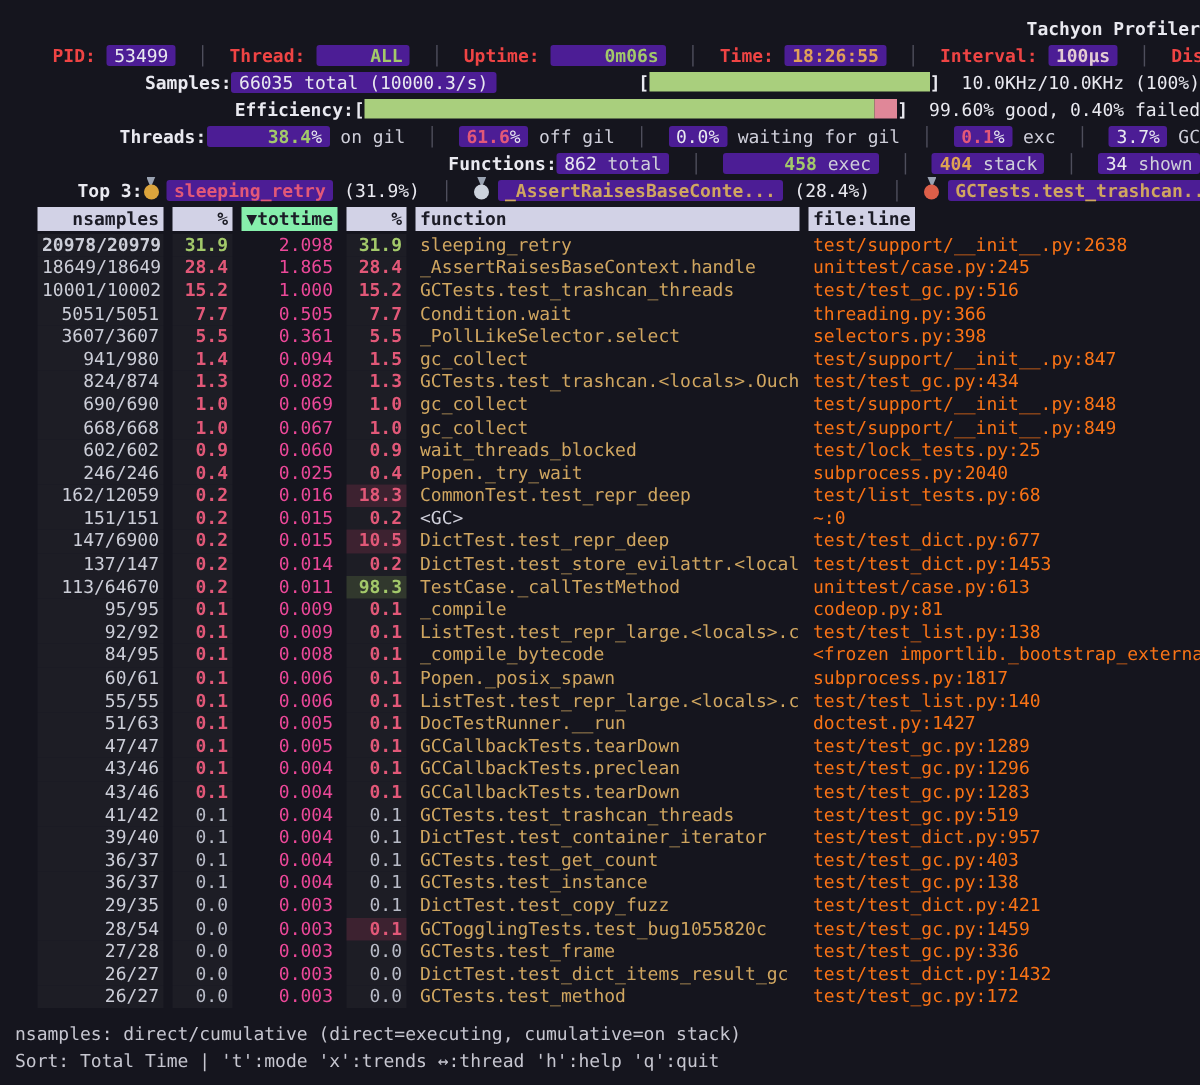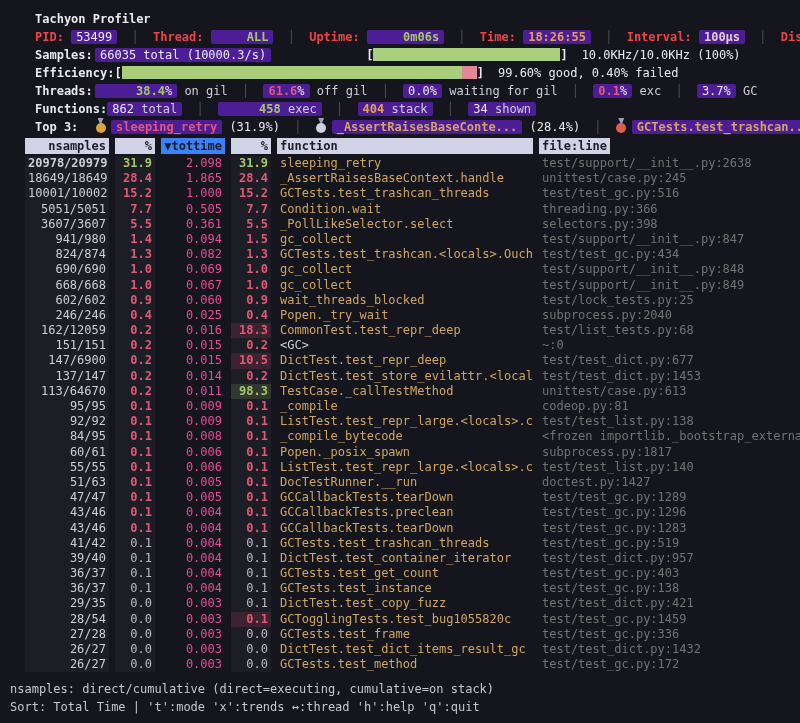--- a/index.html
+++ b/index.html
@@ -1,18 +1,18 @@
 <!DOCTYPE html>
 <html><head>
 <meta charset="utf-8">
 <style>
   html,body{margin:0;padding:0;background:#15151e;}
   .screen{position:relative;width:800px;height:723px;overflow:hidden;background:#15151e;
     font-family:"DejaVu Sans Mono",monospace;font-size:12px;color:#cfcfda;}
-  .hdr{padding:10px 0 0 35px;}
+  .hdr{padding:10px 0 0 35px;text-align:right;}
   .line{height:18px;line-height:18px;white-space:nowrap;}
   .title{font-weight:bold;color:#e9e9f0;}
   .lbl{font-weight:bold;color:#ef4444;}
   .flabel{display:inline-block;min-width:60px;font-weight:bold;color:#e9e9f0;}
   .chip{background:#4c1d95;padding:0 5px;border-radius:2px;}
   .sep{color:#4e4e5c;margin:0 7px;}
   .bright{color:#e9e9f0;}
   .v-green{color:#a3c96a;font-weight:bold;padding-left:36px;}
   .v-pink{color:#e25878;font-weight:bold;}
   .v-amber{color:#dfa353;font-weight:bold;}
@@ -32,31 +32,31 @@
   .medal-silver::after{background:#cdd3dd;}
   .medal-bronze::after{background:#dd5f49;}
   .fn-name{font-weight:bold;}
   .fn-tan{color:#d0a660;}
   
   .table{margin:2px 0 0 25px;width:775px;}
   .thead,.tr{display:grid;grid-template-columns:84px 40px 64px 40px 256px 1fr;column-gap:6px;}
   .thead{height:16px;line-height:16px;margin-bottom:2px;}
   .hc{background:#d2d2e6;color:#1c1c26;font-weight:bold;padding:0 3px;}
   .hc-num{text-align:right;}
-  .hc-tottime{background:#3b82f6;}
+  .hc-tottime{background:#86efac;}
   .hc-file-inner{background:#d2d2e6;color:#1c1c26;font-weight:bold;padding:0 3px;display:inline-block;}
   .tr{height:15.2px;line-height:15.2px;}
   .td{white-space:nowrap;overflow:hidden;padding:0 3px;}
   .stripe{background:rgba(255,255,255,0.035);}
   .c-ns{text-align:right;color:#ccced8;}
   .c-d,.c-c{text-align:right;}
   .c-t{text-align:right;color:#ec4899;}
   .c-fn{color:#d0a660;}
   .c-fn.fn-plain{color:#cfcfda;}
-  .c-fl{color:#737373;}
+  .c-fl{color:#f97316;}
   .bg-pink{background:rgba(226,88,120,0.20);}
   .bg-green{background:rgba(163,201,106,0.20);}
   
   .footer{margin-top:8px;padding-left:10px;color:#c6c6d0;}
 </style>
 </head>
 <body>
 
 <div class="screen">
   <div class="hdr">

